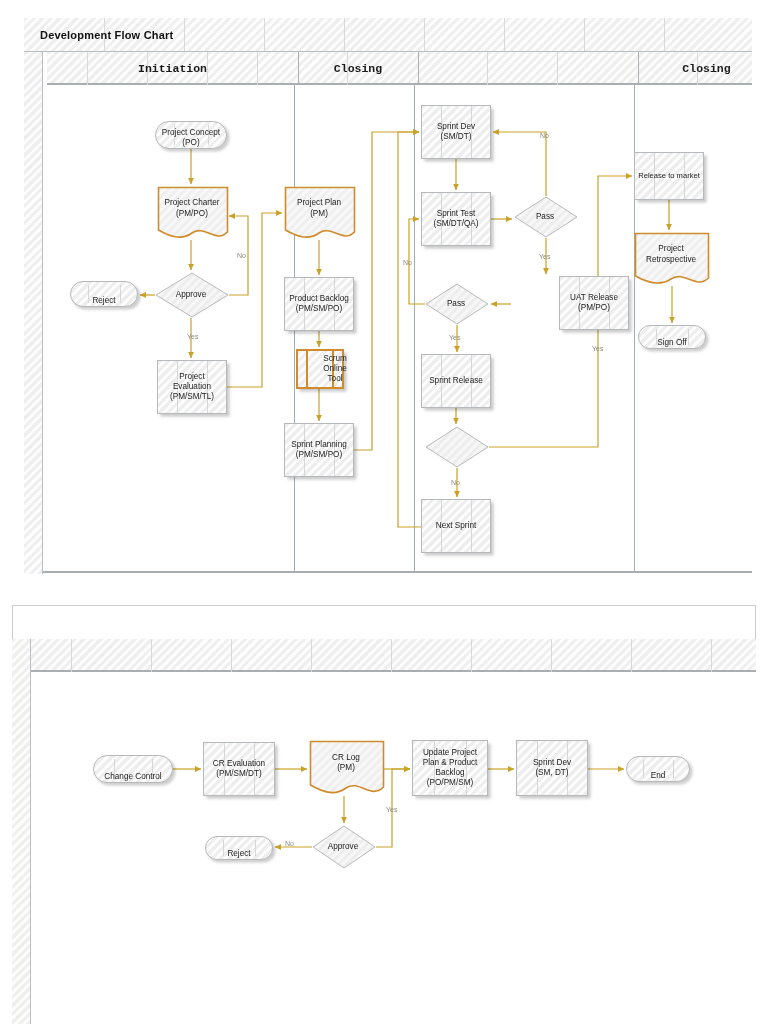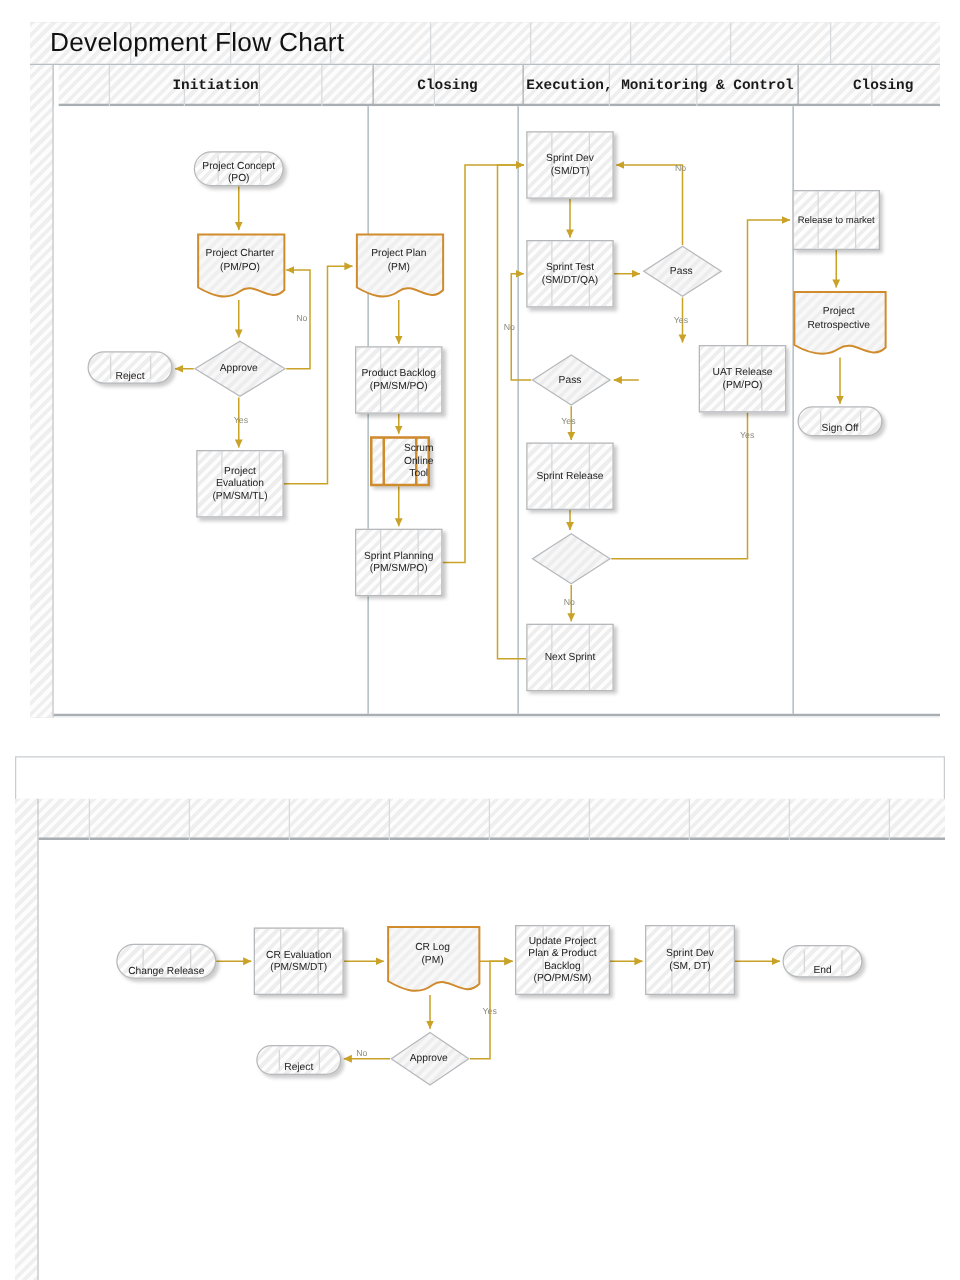--- a/index.html
+++ b/index.html
@@ -19,21 +19,21 @@
   }
   .title-band{
     position:absolute;left:0;right:0;top:0;height:34px;
     box-sizing:border-box;border-bottom:1px solid #b9bec2;
   }
   .title-band .gcell{
     position:absolute;top:0;bottom:0;width:1px;background:#d7dadd;
   }
   .chart-title{
     position:absolute;left:16px;top:0;height:34px;line-height:34px;
-    font-size:21px;font-weight:400;letter-spacing:.2px;color:#111;
+    font-size:11px;font-weight:700;letter-spacing:.2px;color:#111;
     white-space:nowrap;
   }
   .gutter{
     position:absolute;top:34px;bottom:0;left:0;width:19px;
     box-sizing:border-box;border-right:1px solid #b9bec2;
   }
   .phase-band{
     position:absolute;top:34px;height:33px;
     box-sizing:border-box;border-bottom:2px solid #a9aeb2;
   }
@@ -148,23 +148,20 @@
     <div class="phase-div" style="left:510px"></div>
     <div class="phase-major" style="left:591px"></div>
     <div class="phase-div" style="left:650px"></div>
 
     <div class="phase-cell" style="left:0px;width:251px;">
       <span>Initiation</span>
     </div>
     <div class="phase-cell" style="left:251px;width:120px;">
       <span>Closing</span>
     </div>
-    <div class="phase-cell" style="left:371px;width:220px;">
-      <span>Execution, Monitoring &amp; Control</span>
-    </div>
     <div class="phase-cell" style="left:591px;width:137px;">
       <span>Closing</span>
     </div>
   </div>
 
   <div class="lane-area" style="left:19px;top:67px;right:0;bottom:0;"></div>
   <div class="lane-div" style="left:270px;top:67px;height:486px;"></div>
   <div class="lane-div" style="left:390px;top:67px;height:486px;"></div>
   <div class="lane-div" style="left:610px;top:67px;height:486px;"></div>
   <div class="lane-bottom" style="left:19px;right:0;top:553px;"></div>
@@ -392,21 +389,21 @@
 
     <path d="M344,796 L344,823"></path>
 
     <path d="M312,847 L275,847"></path>
 
     <path d="M376,847 L392,847 L392,769 L410,769"></path>
   </g>
 </svg>
 
 <div class="node term" style="left:93px;top:755px;width:80px;height:28px;">
-  <span class="lbl">Change Release</span>
+  <span class="lbl">Change Control</span>
 </div>
 
 <div class="node proc" style="left:203px;top:742px;width:72px;height:54px;">
   <span class="lbl">CR Evaluation
 (PM/SM/DT)</span>
 </div>
 
 <div class="node doc" style="left:309px;top:740px;width:74px;height:56px;">
   <svg width="78" height="62" viewBox="0 0 78 62">
     <path d="M1.5,1.5 H74.5 V47 C62,60 50,39 37,48 C25,57 12,51 1.5,45 Z" fill="url(#h1)" stroke="#d08b2c" stroke-width="1.6"></path>

